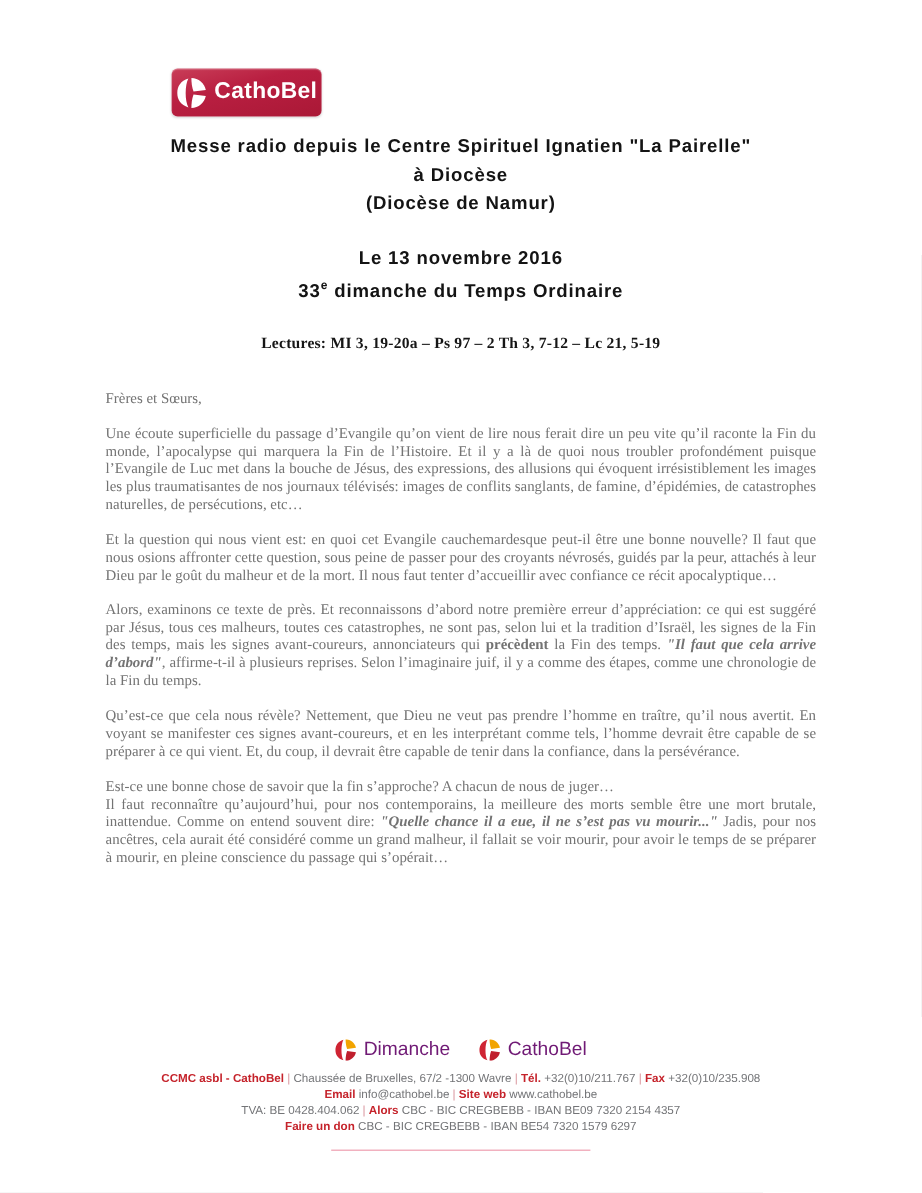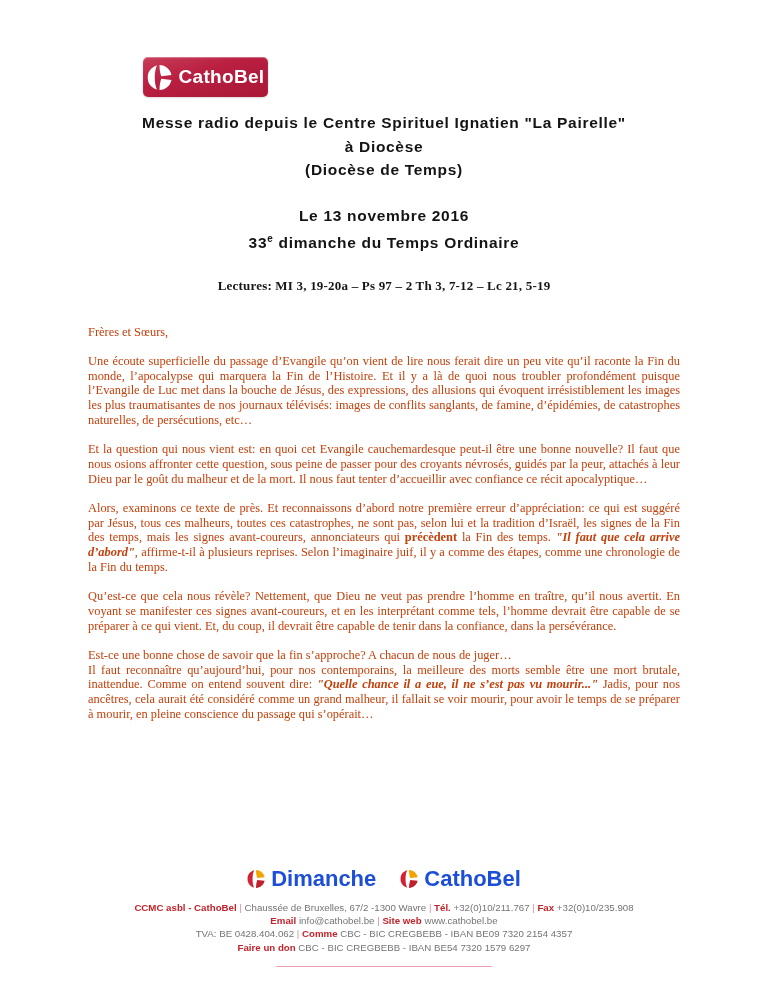--- a/index.html
+++ b/index.html
@@ -32,32 +32,32 @@
     font-size:15.5px;line-height:23.5px;letter-spacing:.7px;color:#141414;
   }
   .date-block sup{font-size:10px;}
   .lectures{
     margin-top:23px;text-align:center;font-family:"Liberation Serif",serif;
     font-weight:bold;font-size:13px;color:#161616;letter-spacing:.2px;
   }
   
   .body-text{
     margin:31px 88px 0 88px;text-align:justify;
-    font-size:12.4px;line-height:14.7px;color:#c2410c;
+    font-size:12.4px;line-height:14.7px;color:#737373;
   }
   .body-text p{margin:0 0 14.7px 0;}
   .body-text strong{font-weight:bold;}
   .bi{font-weight:bold;font-style:italic;}
   
   .footer{
     position:absolute;left:0;top:866px;width:100%;text-align:center;
     font-family:"Liberation Sans",sans-serif;
   }
   .footer-logos{display:flex;justify-content:center;align-items:center;gap:24px;margin-bottom:9px;}
-  .flogo{display:flex;align-items:center;gap:6px;font-weight:bold;font-size:22px;color:#1d4ed8;}
+  .flogo{display:flex;align-items:center;gap:6px;font-weight:normal;font-size:16px;color:#701a75;}
   .flogo svg{width:18px;height:18px;}
   .icon-color .p1{fill:#cf2433;}
   .icon-color .p2{fill:#f2a400;}
   .icon-color .p3{fill:#c01f2e;}
   .footer-lines{font-size:9.7px;line-height:13.2px;color:#737477;}
   .rb{color:#c5232b;font-weight:bold;}
   .sp{color:#d9949c;}
   .rule{width:216px;height:1px;background:#ee9fb0;margin:12px auto 0 auto;}
 </style>
 </head>
@@ -70,21 +70,21 @@
       <path d="M40 2 C14 10 3 28 3 50 C3 72 14 90 40 98 C28 78 28 22 40 2 Z"></path>
       <path d="M50 0 C74 1 93 17 98 40 L57 45 C52 31 50 16 50 0 Z"></path>
       <path d="M98 60 C93 83 74 99 50 100 C50 84 52 69 57 55 L98 60 Z"></path>
     </svg>
     <span class="logo-text">CathoBel</span>
   </div>
 
   <div class="title-block">
     <div>Messe radio depuis le Centre Spirituel Ignatien "La Pairelle"</div>
     <div>à Diocèse</div>
-    <div>(Diocèse de Temps)</div>
+    <div>(Diocèse de Namur)</div>
   </div>
 
   <div class="date-block">
     <div>Le 13 novembre 2016</div>
     <div><span>33</span><sup>e</sup><span> dimanche du Temps Ordinaire</span></div>
   </div>
 
   <div class="lectures">Lectures: MI 3, 19-20a – Ps 97 – 2 Th 3, 7-12 – Lc 21, 5-19</div>
 
   <div class="body-text">
@@ -111,19 +111,19 @@
           <path class="p1" d="M40 2 C14 10 3 28 3 50 C3 72 14 90 40 98 C28 78 28 22 40 2 Z"></path>
           <path class="p2" d="M50 0 C74 1 93 17 98 40 L57 45 C52 31 50 16 50 0 Z"></path>
           <path class="p3" d="M98 60 C93 83 74 99 50 100 C50 84 52 69 57 55 L98 60 Z"></path>
         </svg>
         <span>CathoBel</span>
       </div>
     </div>
     <div class="footer-lines">
       <div><span class="rb">CCMC asbl - CathoBel</span><span class="sp"> | </span><span>Chaussée de Bruxelles, 67/2 -1300 Wavre</span><span class="sp"> | </span><span class="rb">Tél.</span><span> +32(0)10/211.767</span><span class="sp"> | </span><span class="rb">Fax</span><span> +32(0)10/235.908</span></div>
       <div><span class="rb">Email</span><span> info@cathobel.be</span><span class="sp"> | </span><span class="rb">Site web</span><span> www.cathobel.be</span></div>
-      <div><span>TVA: BE 0428.404.062</span><span class="sp"> | </span><span class="rb">Comme</span><span> CBC - BIC CREGBEBB - IBAN BE09 7320 2154 4357</span></div>
+      <div><span>TVA: BE 0428.404.062</span><span class="sp"> | </span><span class="rb">Alors</span><span> CBC - BIC CREGBEBB - IBAN BE09 7320 2154 4357</span></div>
       <div><span class="rb">Faire un don</span><span> CBC  - BIC CREGBEBB - IBAN BE54 7320 1579 6297</span></div>
     </div>
     <div class="rule"></div>
   </div>
 
 </div>
 
 </body></html>

